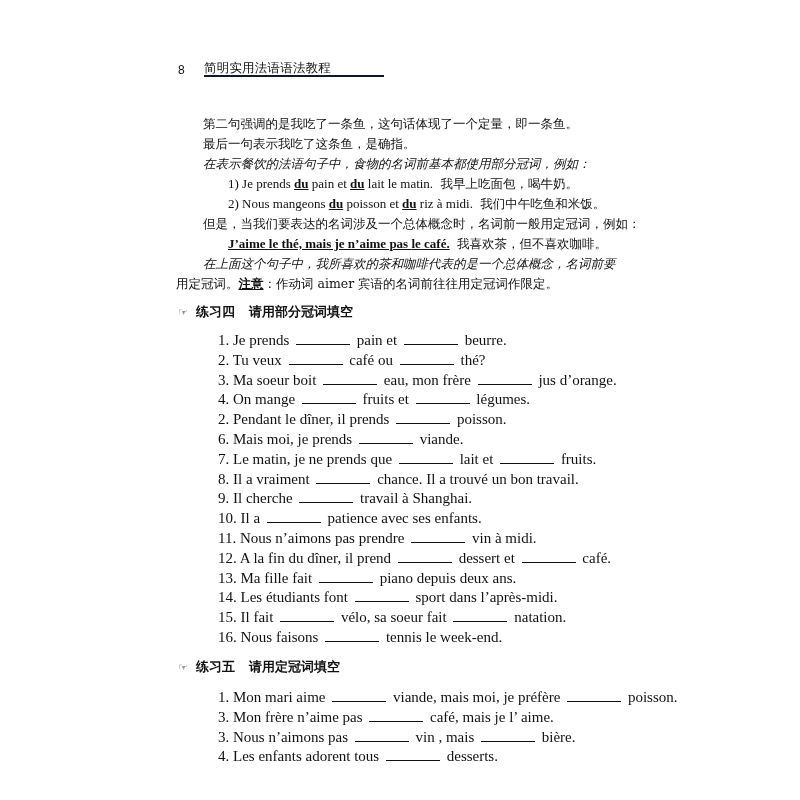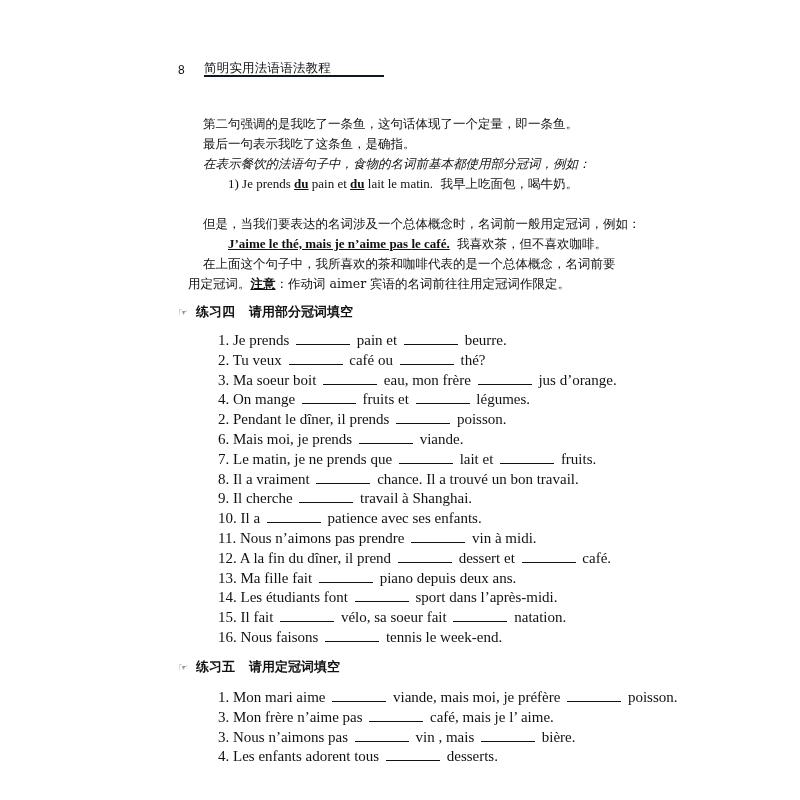--- a/index.html
+++ b/index.html
@@ -95,30 +95,34 @@
   </div>
 
   <div class="line cn" style="left:203px; top:116px;">第二句强调的是我吃了一条鱼，这句话体现了一个定量，即一条鱼。</div>
   <div class="line cn" style="left:203px; top:136px;">最后一句表示我吃了这条鱼，是确指。</div>
   <div class="line cn" style="left:203px; top:156px;font-style:italic;">在表示餐饮的法语句子中，食物的名词前基本都使用部分冠词，例如：</div>
 
   <div class="line" style="left:228px; top:176px;">
     <span>1) Je prends </span><b>du</b><span> pain et </span><b>du</b><span> lait le matin.</span>
     <span class="cn" style="margin-left:4px;">我早上吃面包，喝牛奶。</span>
   </div>
+  <div class="line" style="left:228px; top:196px;">
+    <span>2) Nous mangeons </span><b>du</b><span> poisson et </span><b>du</b><span> riz à midi.</span>
+    <span class="cn" style="margin-left:4px;">我们中午吃鱼和米饭。</span>
+  </div>
 
   <div class="line cn" style="left:203px; top:216px;">但是，当我们要表达的名词涉及一个总体概念时，名词前一般用定冠词，例如：</div>
 
   <div class="line" style="left:228px; top:236px;">
     <b>J’aime </b><b>le</b><b> thé, mais je n’aime pas </b><b>le</b><b> café.</b>
     <span class="cn" style="margin-left:4px;margin-top:16px;">我喜欢茶，但不喜欢咖啡。</span>
   </div>
 
-  <div class="line cn" style="left:203px; top:256px;">在上面这个句子中，我所喜欢的茶和咖啡代表的是一个总体概念，名词前要</div>
-  <div class="line cn" style="left:188px; top:276px;">
+  <div class="line cn" style="left:203px; top:256px;font-style:italic;">在上面这个句子中，我所喜欢的茶和咖啡代表的是一个总体概念，名词前要</div>
+  <div class="line cn" style="left:176px; top:276px;">
     <span>用定冠词。</span><b>注意</b><span>：作动词 aimer 宾语的名词前往往用定冠词作限定。</span>
   </div>
 
   <div class="section-heading cn" style="top:303px;">
     <span class="hand-icon">☞</span>
     <span class="heading-num">练习四</span>
     <span>请用部分冠词填空</span>
   </div>
 
   <div id="ex4-list">

